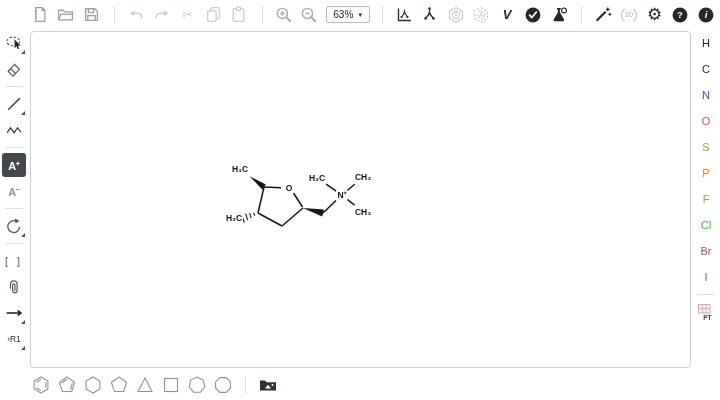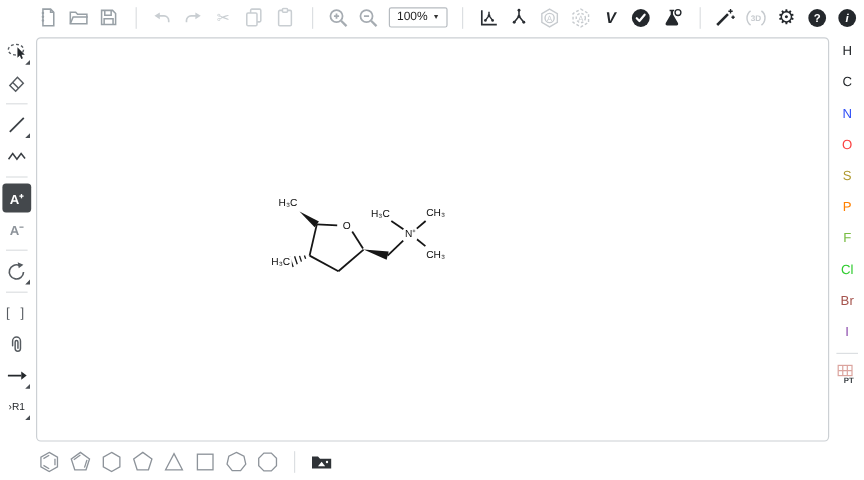--- a/index.html
+++ b/index.html
@@ -33,21 +33,21 @@
 
   
   .rightbar{position:absolute;right:0;top:30px;width:28px;display:flex;flex-direction:column;align-items:center}
   .elem{width:22px;height:22px;margin:2px 0;font-size:11px;font-weight:500;
         display:flex;align-items:center;justify-content:center}
 
   
   .canvas{position:absolute;left:30px;top:31px;width:661px;height:337px;background:#fff;
           border:1px solid #ccd0d4;border-radius:4px}
   .canvas svg{position:absolute;left:0;top:0}
-  .atom{position:absolute;transform:translate(-50%,-50%);font-size:8.5px;font-weight:400;
+  .atom{position:absolute;transform:translate(-50%,-50%);font-size:8.5px;font-weight:700;
         color:#141414;background:#fff;padding:0 1px;line-height:1;white-space:nowrap}
 
   
   .bottombar{position:absolute;left:28px;top:371px;height:28px;display:flex;align-items:center}
   .shape{width:26px;height:26px;display:flex;align-items:center;justify-content:center}
 </style>
 </head>
 <body>
 
 <div class="topbar">
@@ -115,21 +115,21 @@
     </svg>
   </button>
   <button class="tbtn">
     <svg width="18" height="18" viewBox="0 0 16 16" fill="none" stroke="#a6acb2" stroke-width="1.3">
       <circle cx="6.6" cy="6.6" r="4.5"></circle>
         <line x1="10" y1="10" x2="14" y2="14" stroke-width="1.7"></line>
       <line x1="4.7" y1="6.6" x2="8.5" y2="6.6"></line>
     </svg>
   </button>
   <button class="zoombox">
-    <span>100%</span>
+    <span>63%</span>
     <span class="caret">▼</span>
   </button>
 
   <div class="vsep"></div>
 
   <button class="tbtn">
     <svg width="17" height="17" viewBox="0 0 17 17">
       <path d="M2.5 2.5V14.5H15" fill="none" stroke="#2a2e33" stroke-width="1.4"></path>
       <path d="M5.5 11 8.5 7 11.5 11 M8.5 7V3.8" fill="none" stroke="#2a2e33" stroke-width="1.2"></path>
       <circle cx="5.5" cy="11" r="1.1" fill="#2a2e33"></circle>

